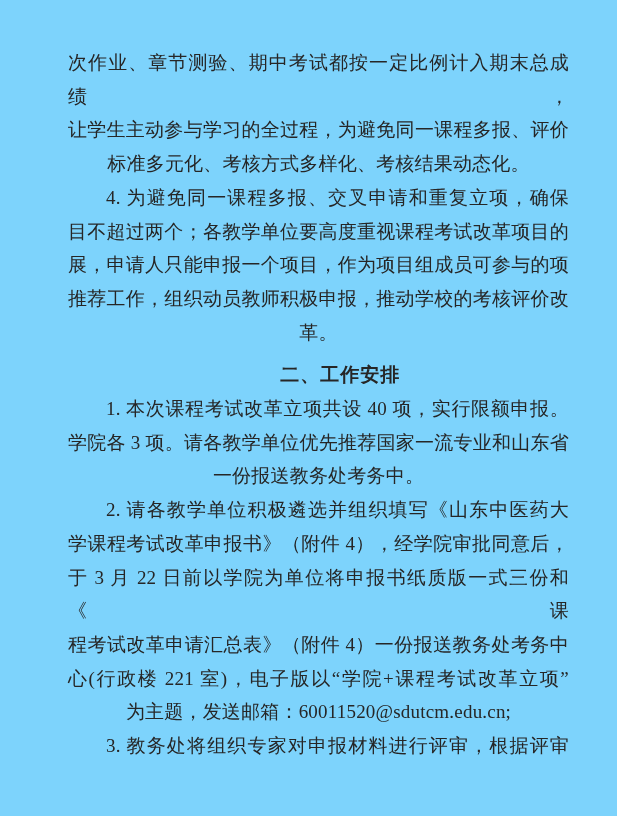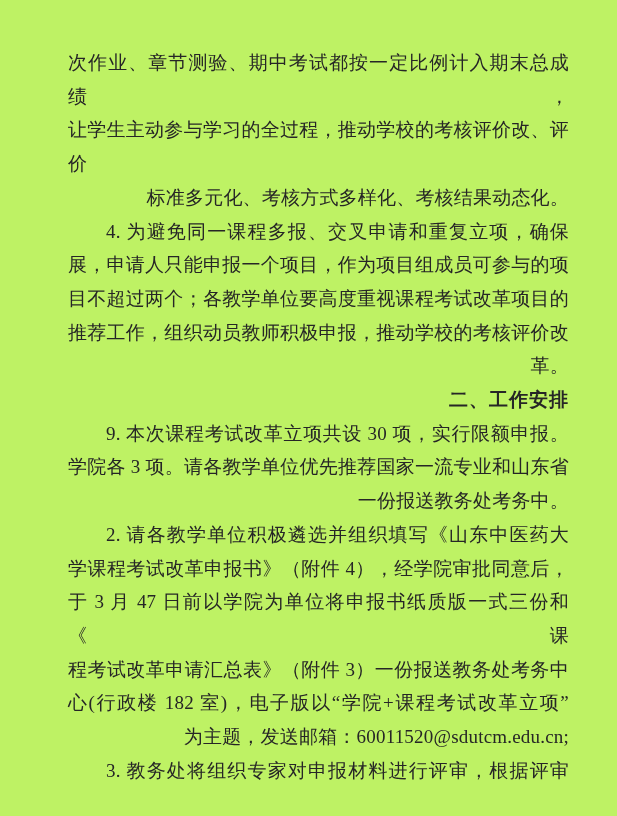--- a/index.html
+++ b/index.html
@@ -4,95 +4,96 @@
 <style>
   html, body {
     margin: 0;
     padding: 0;
     background: #ffffff;
   }
   .page {
     position: relative;
     width: 617px;
     height: 816px;
-    background: #bef264;
+    background: #7dd3fc;
     overflow: hidden;
     font-family: "Liberation Serif", "DejaVu Serif", serif;
     color: #262626;
   }
   .content {
     position: absolute;
     left: 68px;
     top: 46px;
     width: 501px;
     font-size: 19px;
     line-height: 33.7px;
     letter-spacing: 0.2px;
   }
   .para {
     margin: 0;
     padding: 0;
   }
   .ln {
     white-space: nowrap;
-    text-align: right;
+    text-align: center;
   }
   
   .fill {
     white-space: normal;
     text-align: justify;
     text-align-last: justify;
     text-justify: inter-character;
   }
   
   .ind {
     text-indent: 2em;
     font-family: Liberation Serif, serif;
   }
   .heading {
     font-family: Liberation Serif, serif;
     font-weight: bold;
     padding-left: 2.3em;
     letter-spacing: 1px;
+    margin-top: 9px;
   }
 </style>
 </head>
 <body>
 
 <div class="page">
   <div class="content">
 
     <div class="para">
       <div class="ln fill">次作业、章节测验、期中考试都按一定比例计入期末总成绩，</div>
-      <div class="ln fill">让学生主动参与学习的全过程，推动学校的考核评价改、评价</div>
+      <div class="ln fill">让学生主动参与学习的全过程，为避免同一课程多报、评价</div>
       <div class="ln">标准多元化、考核方式多样化、考核结果动态化。</div>
     </div>
 
     <div class="para">
       <div class="ln fill ind">4. 为避免同一课程多报、交叉申请和重复立项，确保</div>
+      <div class="ln fill">目不超过两个；各教学单位要高度重视课程考试改革项目的</div>
       <div class="ln fill">展，申请人只能申报一个项目，作为项目组成员可参与的项</div>
-      <div class="ln fill">目不超过两个；各教学单位要高度重视课程考试改革项目的</div>
       <div class="ln fill">推荐工作，组织动员教师积极申报，推动学校的考核评价改</div>
       <div class="ln">革。</div>
     </div>
 
     <div class="ln heading">二、工作安排</div>
 
     <div class="para">
-      <div class="ln fill ind">9. 本次课程考试改革立项共设 30 项，实行限额申报。</div>
+      <div class="ln fill ind">1. 本次课程考试改革立项共设 40 项，实行限额申报。</div>
       <div class="ln fill">学院各 3 项。请各教学单位优先推荐国家一流专业和山东省</div>
       <div class="ln">一份报送教务处考务中。</div>
     </div>
 
     <div class="para">
       <div class="ln fill ind">2. 请各教学单位积极遴选并组织填写《山东中医药大</div>
       <div class="ln fill">学课程考试改革申报书》（附件 4），经学院审批同意后，</div>
-      <div class="ln fill">于 3 月 47 日前以学院为单位将申报书纸质版一式三份和《课</div>
-      <div class="ln fill">程考试改革申请汇总表》（附件 3）一份报送教务处考务中</div>
-      <div class="ln fill">心(行政楼 182 室)，电子版以“学院+课程考试改革立项”</div>
+      <div class="ln fill">于 3 月 22 日前以学院为单位将申报书纸质版一式三份和《课</div>
+      <div class="ln fill">程考试改革申请汇总表》（附件 4）一份报送教务处考务中</div>
+      <div class="ln fill">心(行政楼 221 室)，电子版以“学院+课程考试改革立项”</div>
       <div class="ln">为主题，发送邮箱：60011520@sdutcm.edu.cn;</div>
     </div>
 
     <div class="para">
       <div class="ln fill ind">3. 教务处将组织专家对申报材料进行评审，根据评审</div>
 
     </div>
 
   </div>
 </div>

